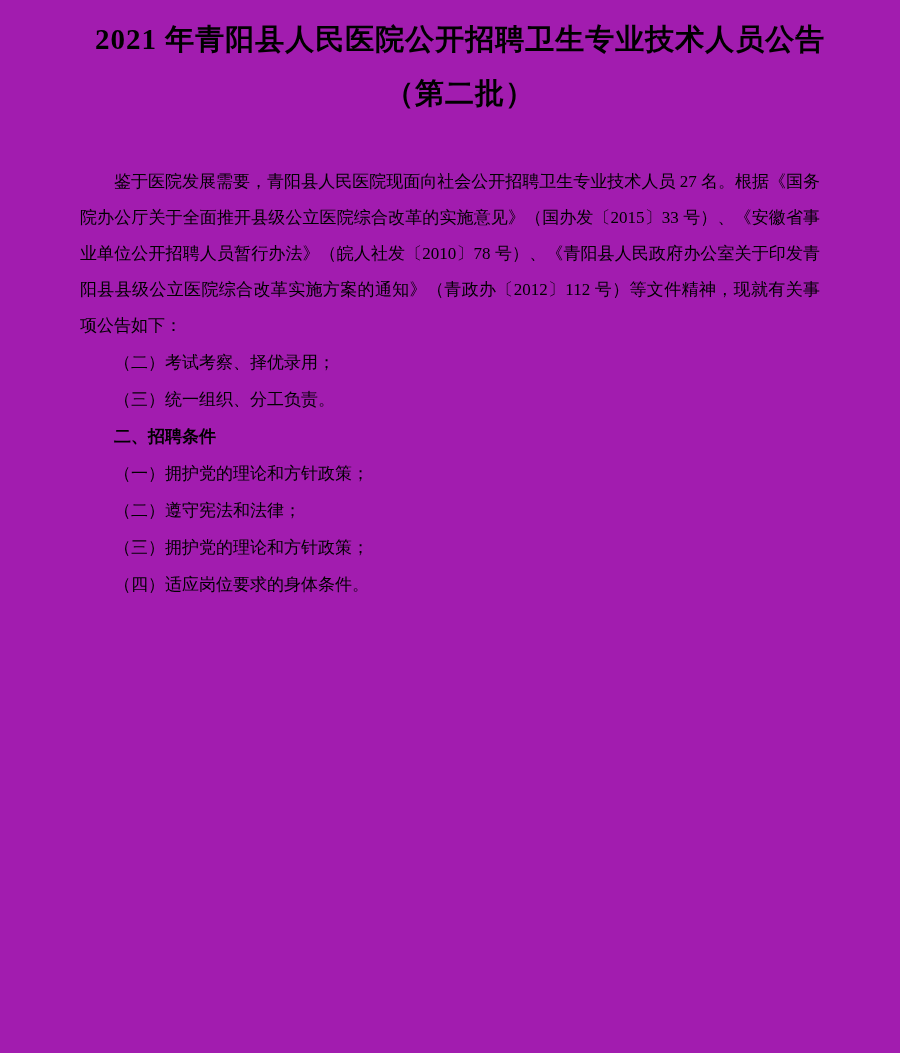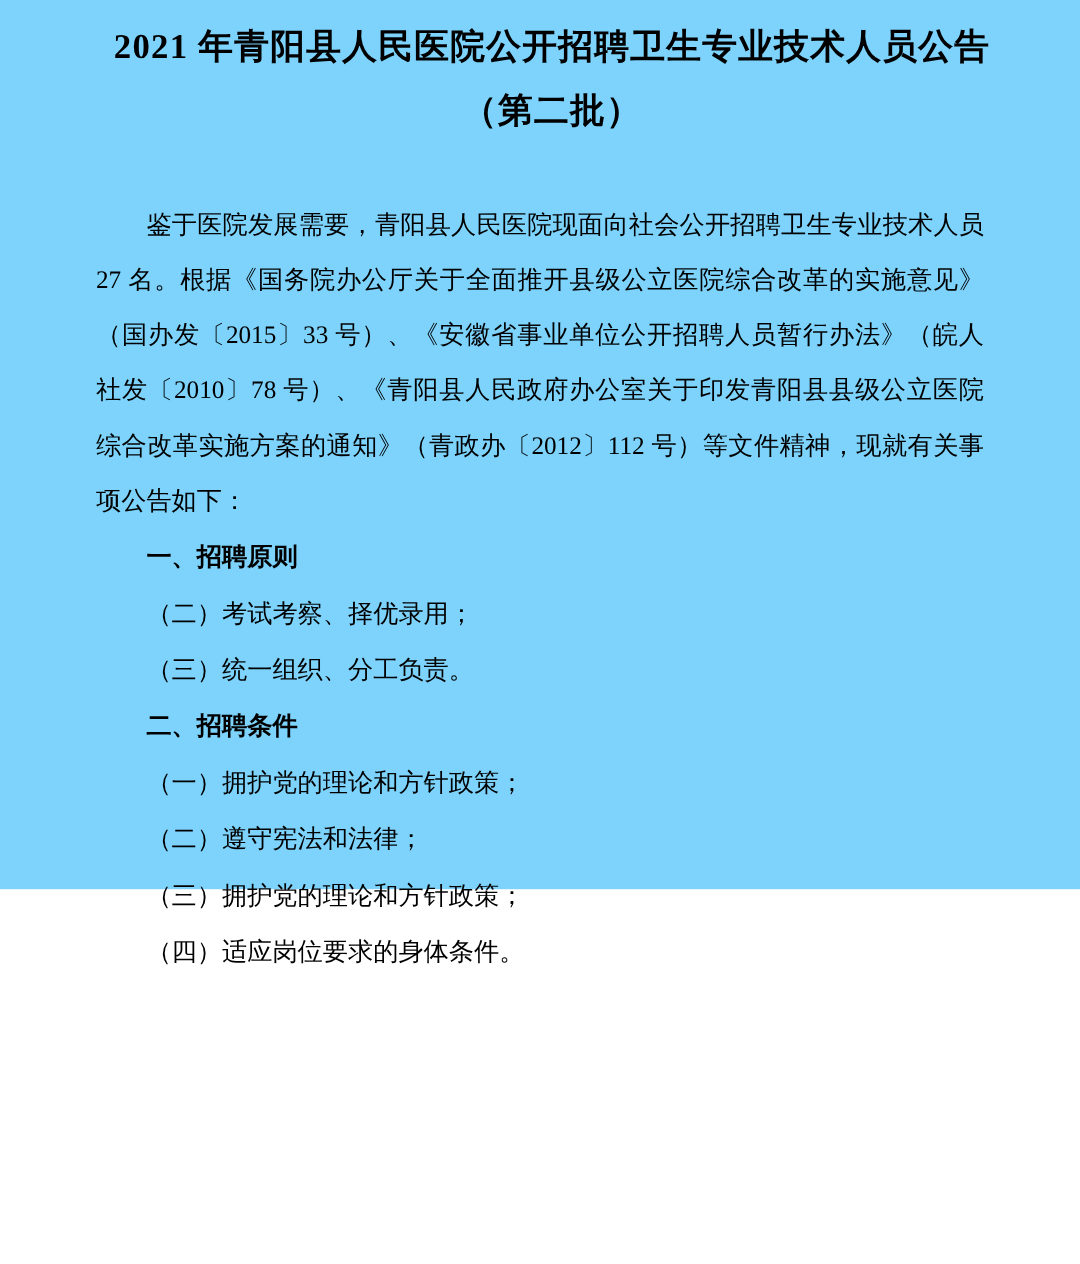--- a/index.html
+++ b/index.html
@@ -6,37 +6,37 @@
   html, body { background: #ffffff; }
   body {
     width: 900px;
     height: 1053px;
     overflow: hidden;
     color: #000000;
     font-family: "Liberation Serif", "DejaVu Serif", serif;
   }
   .page {
     width: 900px;
-    height: 741px;
+    height: 1053px;
     padding: 12px 60px 0 80px;
-    background: #7dd3fc;
+    background: #a21caf;
   }
   .title {
     font-size: 29px;
     font-weight: bold;
     text-align: center;
     line-height: 54px;
     margin-bottom: 44px;
     letter-spacing: 1px;
   }
   .title-line { display: block; }
   .doc-body { width: 740px; }
   .para {
-    font-size: 21px;
-    line-height: 46px;
+    font-size: 17px;
+    line-height: 36px;
     text-align: justify;
     text-justify: inter-ideograph;
     text-indent: 2em;
     font-weight: normal;
   }
   .para + .para { margin-top: 1px; }
   .para.heading {
     font-weight: bold;
     text-align: left;
   }
@@ -44,21 +44,20 @@
 </head>
 <body>
 
 <div class="page">
   <h1 class="title">
     <span class="title-line">2021 年青阳县人民医院公开招聘卫生专业技术人员公告</span>
     <span class="title-line">（第二批）</span>
   </h1>
   <div class="doc-body">
       <p class="para">鉴于医院发展需要，青阳县人民医院现面向社会公开招聘卫生专业技术人员 27 名。根据《国务院办公厅关于全面推开县级公立医院综合改革的实施意见》（国办发〔2015〕33 号）、《安徽省事业单位公开招聘人员暂行办法》（皖人社发〔2010〕78 号）、《青阳县人民政府办公室关于印发青阳县县级公立医院综合改革实施方案的通知》（青政办〔2012〕112 号）等文件精神，现就有关事项公告如下：</p>
-      <p class="para heading">一、招聘原则</p>
       <p class="para">（二）考试考察、择优录用；</p>
       <p class="para">（三）统一组织、分工负责。</p>
       <p class="para heading">二、招聘条件</p>
       <p class="para">（一）拥护党的理论和方针政策；</p>
       <p class="para">（二）遵守宪法和法律；</p>
       <p class="para">（三）拥护党的理论和方针政策；</p>
       <p class="para">（四）适应岗位要求的身体条件。</p>
     </div>
 </div>
 

